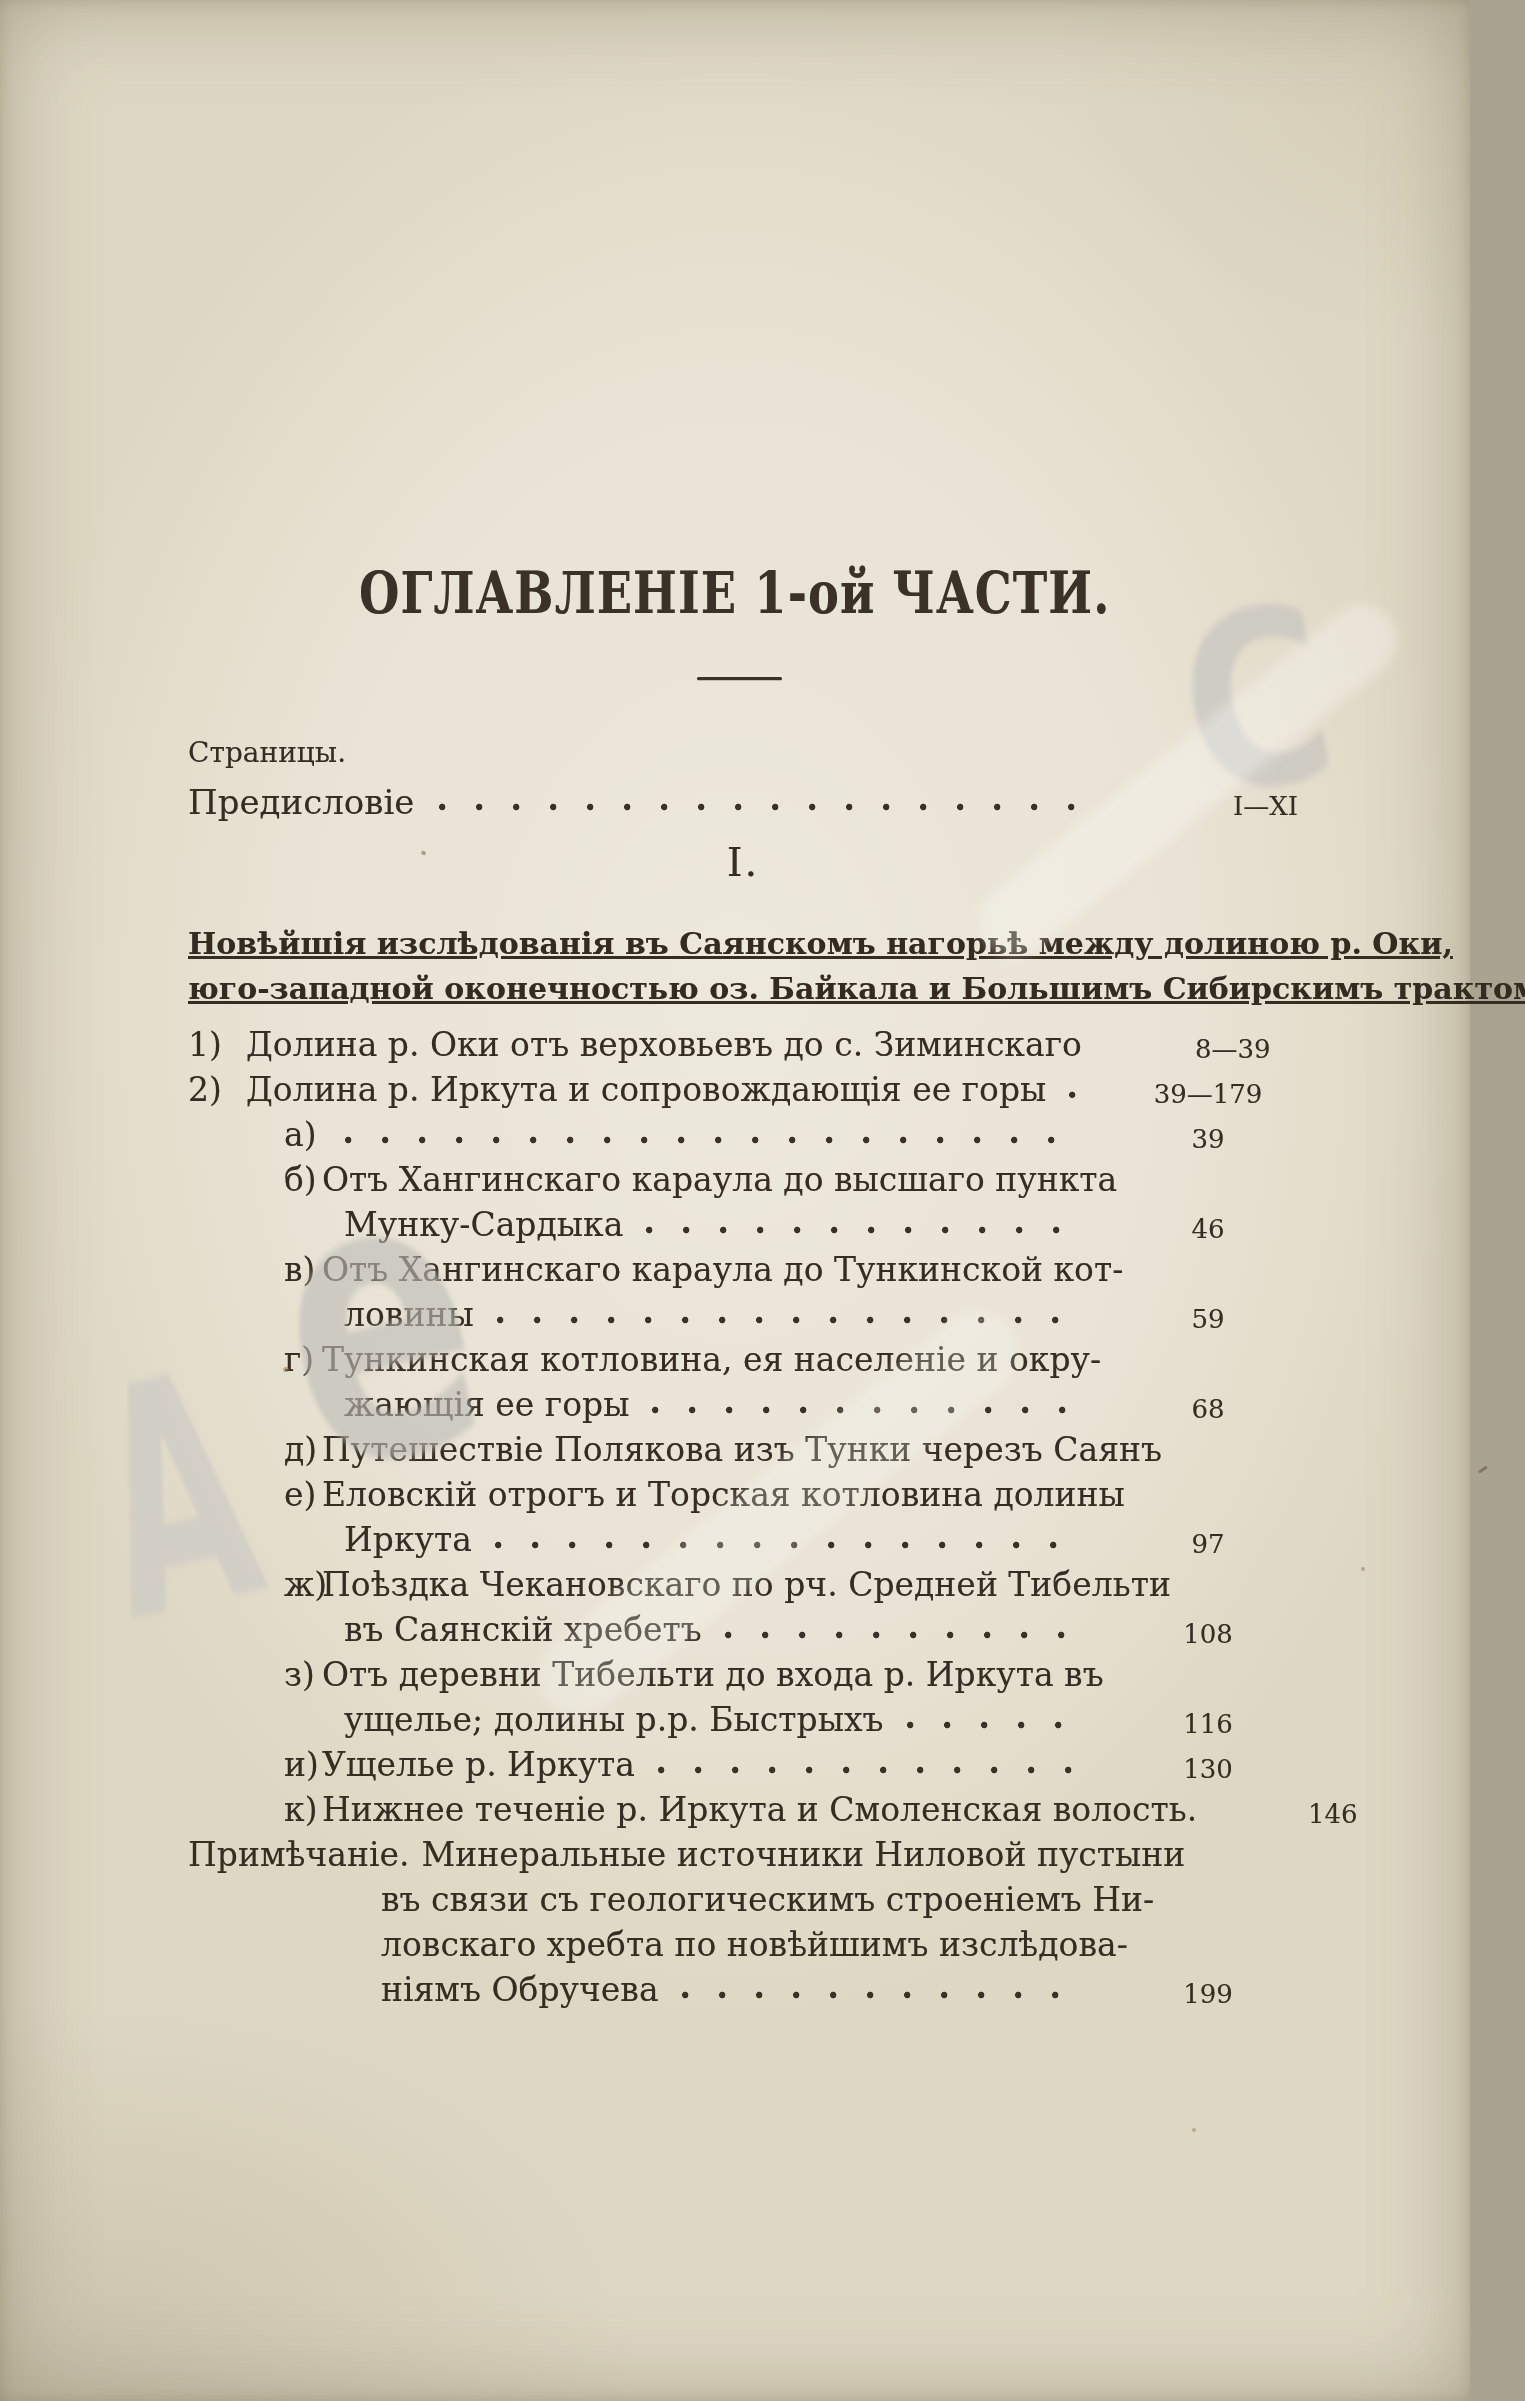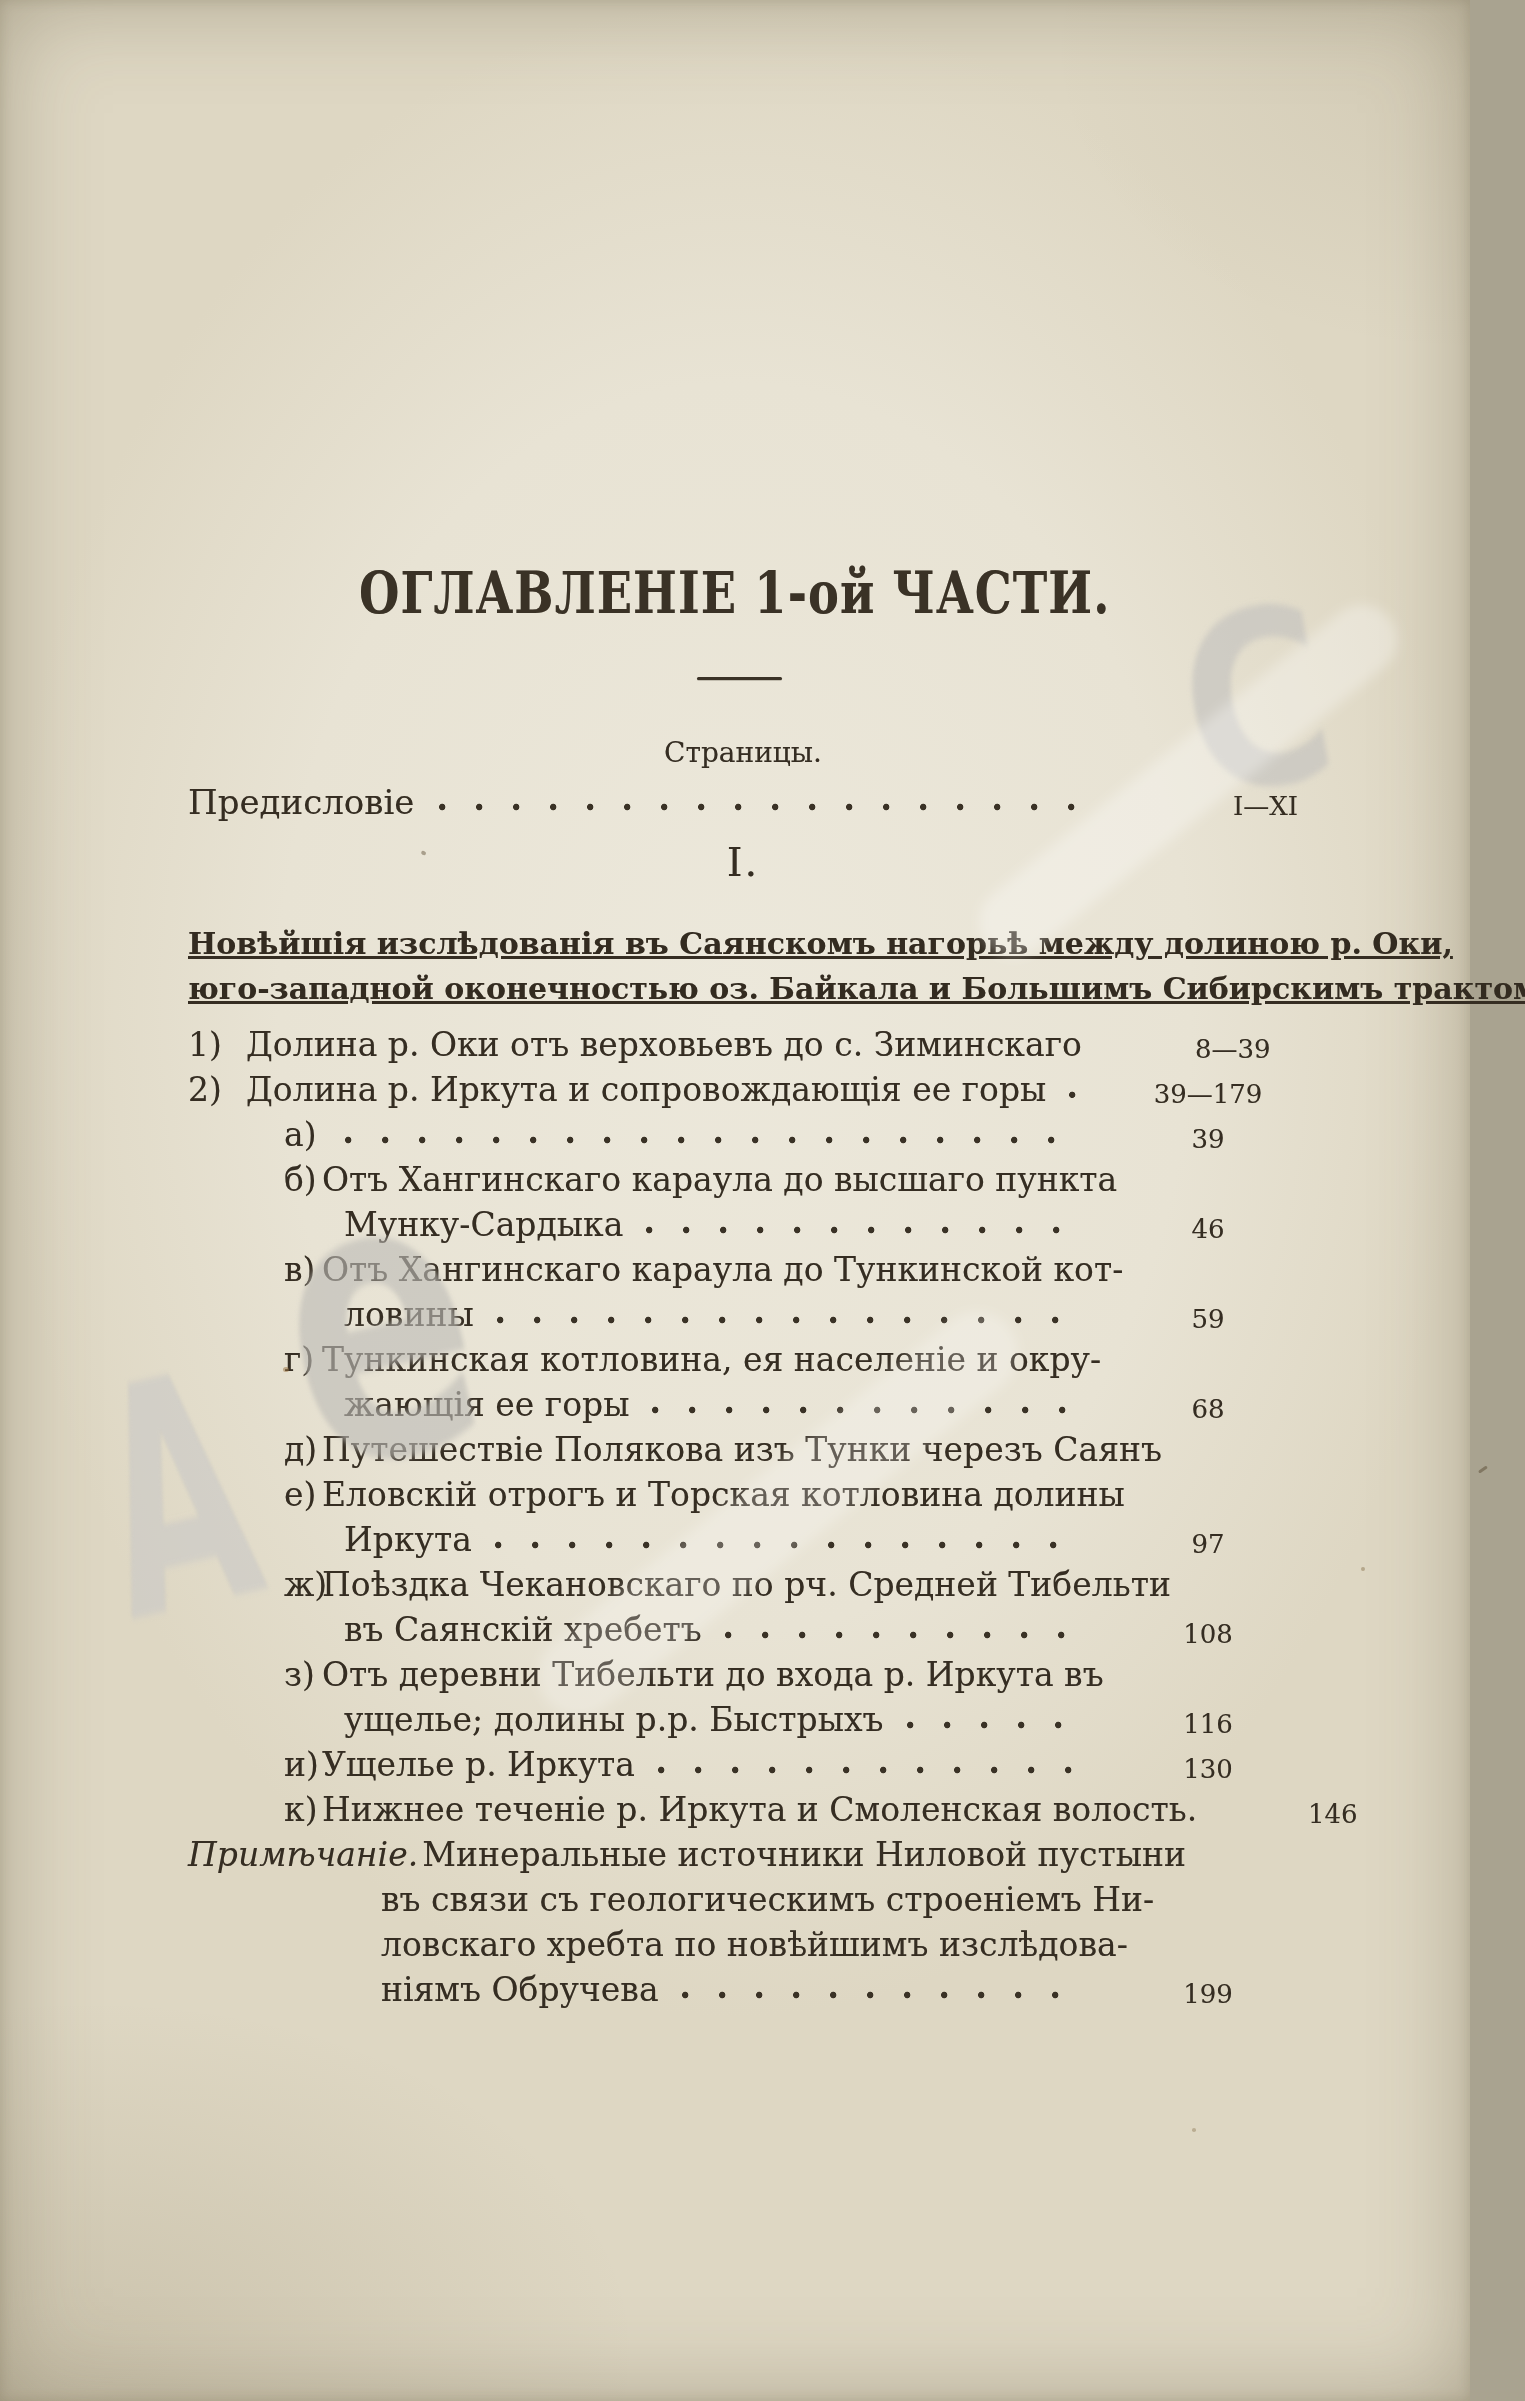--- a/index.html
+++ b/index.html
@@ -21,37 +21,37 @@
   .title .t{
     display:inline-block;font-size:58px;font-weight:bold;letter-spacing:1.3px;
     transform:scaleX(.8);transform-origin:50% 50%;white-space:nowrap;color:#3a3226;
   }
   .rule{
     position:absolute;left:697px;top:677px;width:85px;height:3.2px;
     background:#3a3226;border-radius:1.9px;box-shadow:0 0.6px 0 rgba(58,50,38,.45);
   }
   
   .toc{position:absolute;left:188px;top:732px;width:1110px;}
-  .col-header{height:42px;line-height:42px;text-align:center;font-size:28px;}
+  .col-header{height:42px;line-height:42px;text-align:left;font-size:28px;}
   .preface{display:flex;align-items:flex-end;height:47px;font-size:34px;}
   .sec-num{height:75px;line-height:75px;text-align:center;font-size:40px;letter-spacing:1.9px;margin-top:3.8px;}
   .head{margin-top:21.5px;text-decoration:underline;}
   .head-line{
     height:45px;line-height:45px;font-weight:bold;font-size:30px;
     text-align:justify;text-align-last:justify;white-space:nowrap;color:#332b20;
   }
   .rows{margin-top:7.6px;}
   .row{display:flex;align-items:flex-end;height:45px;font-size:33px;white-space:nowrap;}
   .row .marker{flex:0 0 auto;}
   .row.l1 .marker{width:58px;}
   .row.l2{padding-left:96px;}
   .row.l2 .marker{width:38px;}
   .row.cont{padding-left:156px;}
   .row.note-cont{padding-left:193px;}
-  .note-label{font-style:italic;margin-right:4px;}
+  .note-label{margin-right:12px;}
   .txt,.marker,.pg,.note-label{line-height:1.12;}
   .leader{
     flex:1 1 auto;height:7.6px;align-self:flex-end;margin:0 38px 10px 23px;
     background-image:radial-gradient(circle at 3.2px 3.8px,#3a3226 2.8px,rgba(0,0,0,0) 3.5px);
     background-size:37px 7.6px;background-repeat:repeat-x;background-position:left center;
   }
   .leader.blank{background:none;margin-left:7.6px;}
   .pg{flex:0 0 auto;width:180px;text-align:center;font-size:26px;}
   .preface .leader{margin:0 16.4px 10px 25px;}
   .preface .pg{text-align:right;}

